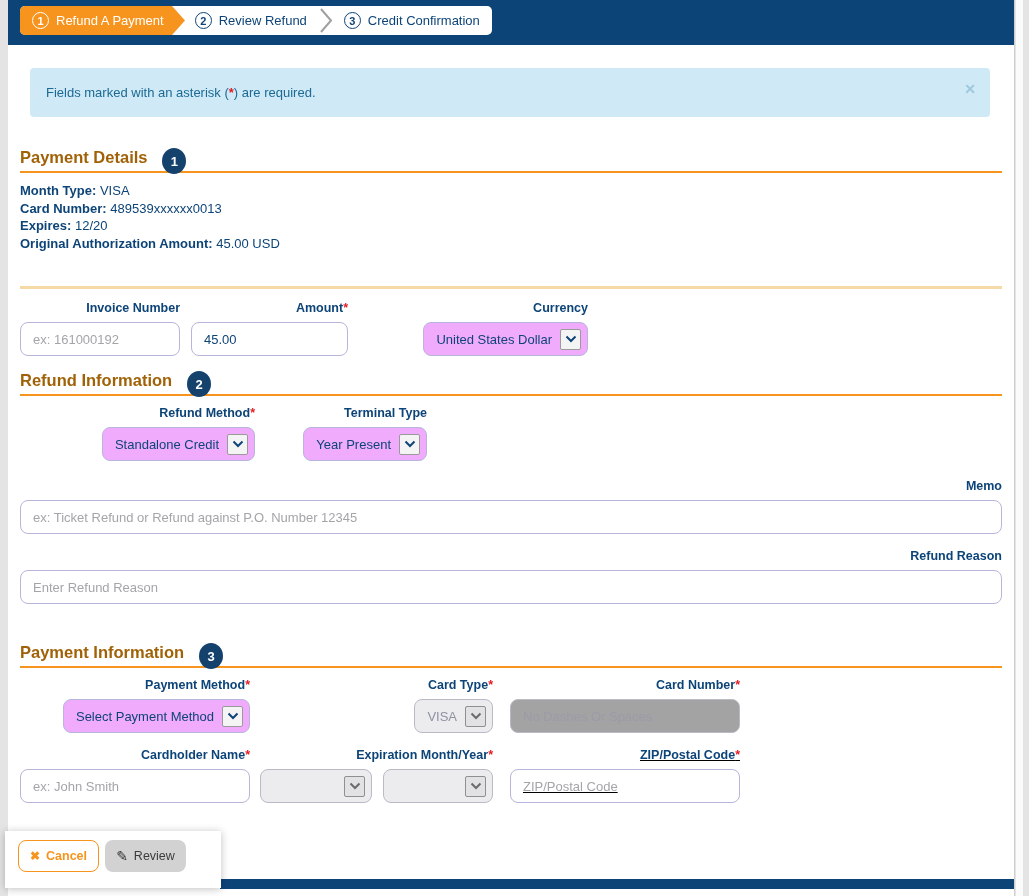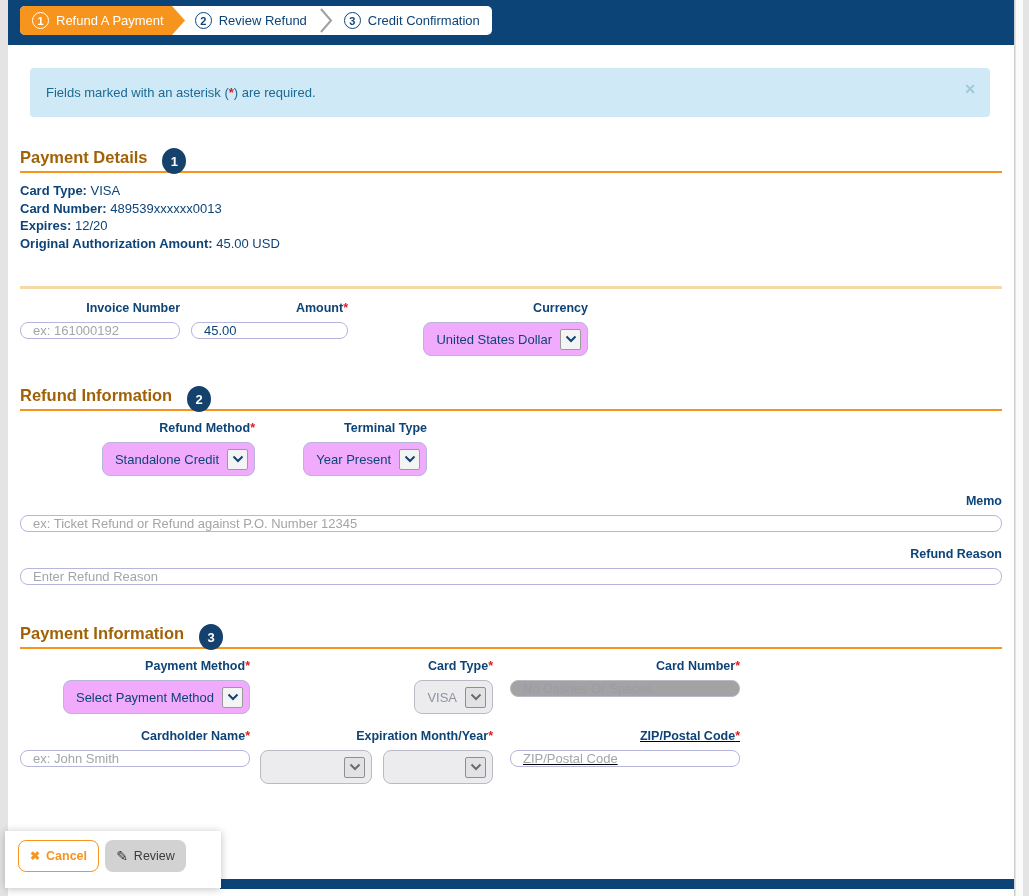--- a/index.html
+++ b/index.html
@@ -47,31 +47,31 @@
     display:flex; align-items:flex-end; border-bottom:2px solid #f7941e;
     padding-bottom:4px;
   }
   .sec-title { color:#a16207; font-size:16.5px; font-weight:bold; line-height:20px; }
   .sec-badge {
     width:24px; height:26px; border-radius:50%; background:#15416d; color:#fff;
     font-size:13px; font-weight:bold; display:flex; align-items:center; justify-content:center;
     margin-left:15px; position:relative; top:7px;
   }
   .mt-pd { margin-top:24px; }
-  .mt-ri { margin-top:23px; }
+  .mt-ri { margin-top:8px; }
   .mt-pi { margin-top:32px; }
   .card-details { margin-top:9px; color:#0d4478; font-size:13px; line-height:17.5px; }
   .card-details b { font-weight:bold; }
   .divider-light { border:none; border-top:3px solid #f5d9a6; margin:34px 0 0 0; }
   .frow { display:flex; margin-top:12px; }
   .fcol { display:flex; flex-direction:column;align-items:flex-end; }
   .flabel { color:#0d4478; font-size:12.5px; font-weight:bold; margin-bottom:6px; line-height:15px; }
   .flabel .req { color:#e31b23; }
   input.fld {
-    height:17px; border:1px solid #b6b6dc; border-radius:8px; padding:0 12px;
+    height:34px; border:1px solid #b6b6dc; border-radius:8px; padding:0 12px;
     font-family:"Liberation Sans",sans-serif; font-size:13px; color:#0d4478;
     background:#fff; outline:none; width:100%;
   }
   input.fld::placeholder { color:#a3a5a8; opacity:1; }
   input.fld:disabled, input.fld.disabled { background:#a3a3a3; border-color:#b9bac6; }
   input.fld.disabled::placeholder { color:#9a9ca8; }
   .select {
     height:34px; border:1px solid #b6b6dc; border-radius:8px; background:#f0abfc;
     display:flex; align-items:center; justify-content:space-between;
     padding:0 6px 0 12px; font-size:13px; color:#0d4478; cursor:pointer;
@@ -142,21 +142,21 @@
   </div>
 
   <div class="content">
 
     <div class="sec-head mt-pd">
       <span class="sec-title">Payment Details</span>
       <span class="sec-badge">1</span>
     </div>
 
     <div class="card-details">
-      <div><b>Card Type:</b> <span>VISA</span></div>
+      <div><b>Month Type:</b> <span>VISA</span></div>
       <div><b>Card Number:</b> <span>489539xxxxxx0013</span></div>
       <div><b>Expires:</b> <span>12/20</span></div>
       <div><b>Original Authorization Amount:</b> <span>45.00 USD</span></div>
     </div>
 
     <hr class="divider-light">
 
     <div class="frow">
       <div class="fcol" style="width:160px;">
         <span class="flabel">Invoice Number</span>

